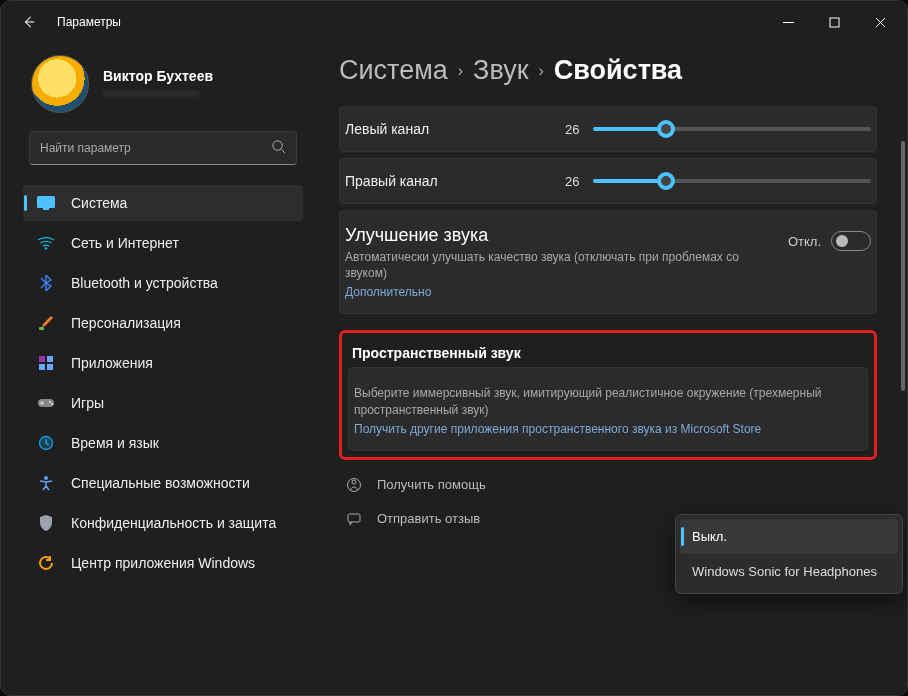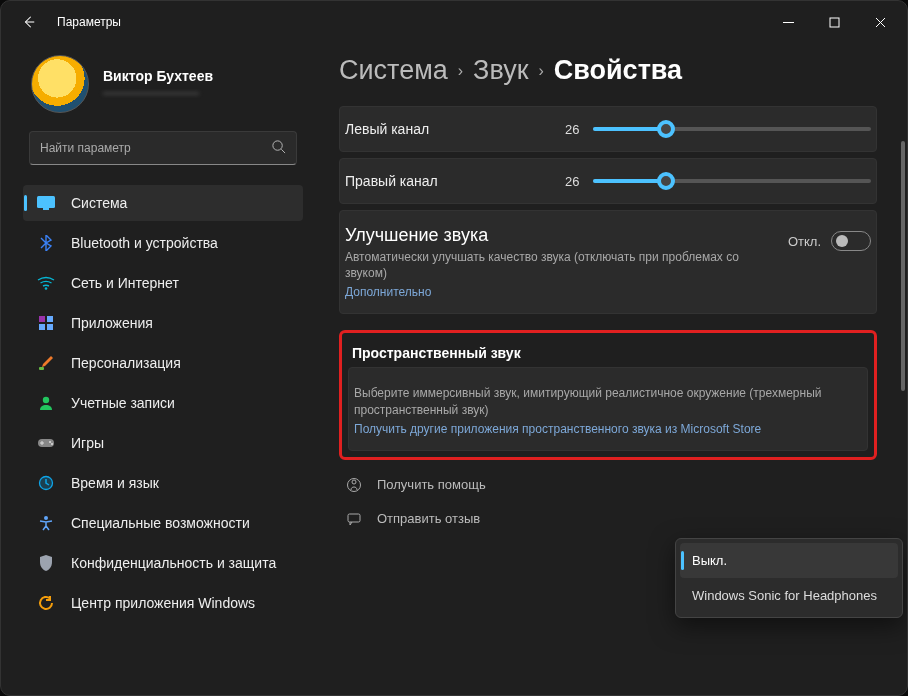--- a/index.html
+++ b/index.html
@@ -103,21 +103,21 @@
   .toggle-knob { position:absolute; width:12px; height:12px; border-radius:50%; background:#bbb; top:3px; left:4px; }
   .highlight-box {
     border: 3px solid #e02020; border-radius:6px;
     padding: 6px; margin-top: 10px;
   }
   .section-title { font-size:14px; font-weight:600; margin: 6px 2px 6px 4px; }
   .help-row { display:flex; align-items:center; gap:14px; padding: 10px 6px; color:#bbb; font-size:13px; }
   .help-icon { width:18px; height:18px; display:flex; align-items:center; justify-content:center; }
 
   .dropdown {
-    position:absolute; right: 4px; top: 495px;
+    position:absolute; right: 4px; top: 471px;
     width: 228px; background:#2c2c2c;
     border:1px solid #444; border-radius:6px;
     box-shadow: 0 8px 24px rgba(0,0,0,.5);
     padding: 4px;
   }
   .dd-item {
     padding: 10px 12px; font-size:13px; border-radius:4px;
     position:relative; color:#ddd;
   }
   .dd-item.selected { background:#383838; color:#fff; }
@@ -182,63 +182,54 @@
             <span class="nav-icon">
               <svg width="18" height="14">
                 <rect x="0" y="0" width="18" height="12" rx="1.5" fill="#4cc2ff"></rect>
                 <rect x="6" y="12" width="6" height="2" fill="#4cc2ff"></rect>
               </svg>
             </span>
             <span>Система</span>
           </div>
           <div class="nav-item">
             <span class="nav-icon">
-              <svg width="14" height="16" viewBox="0 0 12 16">
-                <path d="M6 0v16l5-5-5-3 5-3-5-5zM6 8l-5 5M6 8 1 3" stroke="#3b82f6" fill="none" stroke-width="1.4"></path>
-              </svg>
-            </span>
-            <span>Bluetooth и устройства</span>
-          </div>
-          <div class="nav-item">
-            <span class="nav-icon">
               <svg width="18" height="14" viewBox="0 0 18 14">
                 <path d="M1 4a15 15 0 0116 0M3.5 7a11 11 0 0111 0M6 10a7 7 0 016 0" stroke="#06b6d4" fill="none" stroke-width="1.4"></path>
                 <circle cx="9" cy="12.5" r="1.3" fill="#06b6d4"></circle>
               </svg>
             </span>
             <span>Сеть и Интернет</span>
+          </div>
+          <div class="nav-item">
+            <span class="nav-icon">
+              <svg width="14" height="16" viewBox="0 0 12 16">
+                <path d="M6 0v16l5-5-5-3 5-3-5-5zM6 8l-5 5M6 8 1 3" stroke="#3b82f6" fill="none" stroke-width="1.4"></path>
+              </svg>
+            </span>
+            <span>Bluetooth и устройства</span>
+          </div>
+          <div class="nav-item">
+            <span class="nav-icon">
+              <svg width="16" height="16" viewBox="0 0 16 16">
+                <path d="M13 1l2 2-8 8-3 1 1-3 8-8z" fill="#ef7a2a"></path>
+                <rect x="1" y="12" width="5" height="3" rx="1" fill="#6b4"></rect>
+              </svg>
+            </span>
+            <span>Персонализация</span>
           </div>
           <div class="nav-item">
             <span class="nav-icon">
               <svg width="16" height="16">
                 <rect x="1" y="1" width="6" height="6" fill="#93a"></rect>
                 <rect x="9" y="1" width="6" height="6" fill="#6af"></rect>
                 <rect x="1" y="9" width="6" height="6" fill="#6af"></rect>
                 <rect x="9" y="9" width="6" height="6" fill="#6af"></rect>
               </svg>
             </span>
             <span>Приложения</span>
-          </div>
-          <div class="nav-item">
-            <span class="nav-icon">
-              <svg width="16" height="16" viewBox="0 0 16 16">
-                <path d="M13 1l2 2-8 8-3 1 1-3 8-8z" fill="#ef7a2a"></path>
-                <rect x="1" y="12" width="5" height="3" rx="1" fill="#6b4"></rect>
-              </svg>
-            </span>
-            <span>Персонализация</span>
-          </div>
-          <div class="nav-item">
-            <span class="nav-icon">
-              <svg width="16" height="16" viewBox="0 0 16 16">
-                <circle cx="8" cy="5" r="3.2" fill="#22c55e"></circle>
-                <path d="M2 15c0-3.3 2.7-5 6-5s6 1.7 6 5" fill="#22c55e"></path>
-              </svg>
-            </span>
-            <span>Учетные записи</span>
           </div>
           <div class="nav-item">
             <span class="nav-icon">
               <svg width="18" height="14" viewBox="0 0 18 14">
                 <rect x="1" y="3" width="16" height="8" rx="4" fill="#888"></rect>
                 <circle cx="13" cy="6" r="1" fill="#ddd"></circle>
                 <circle cx="15" cy="8" r="1" fill="#ddd"></circle>
                 <path d="M5 5v4M3 7h4" stroke="#ddd"></path>
               </svg>
             </span>

